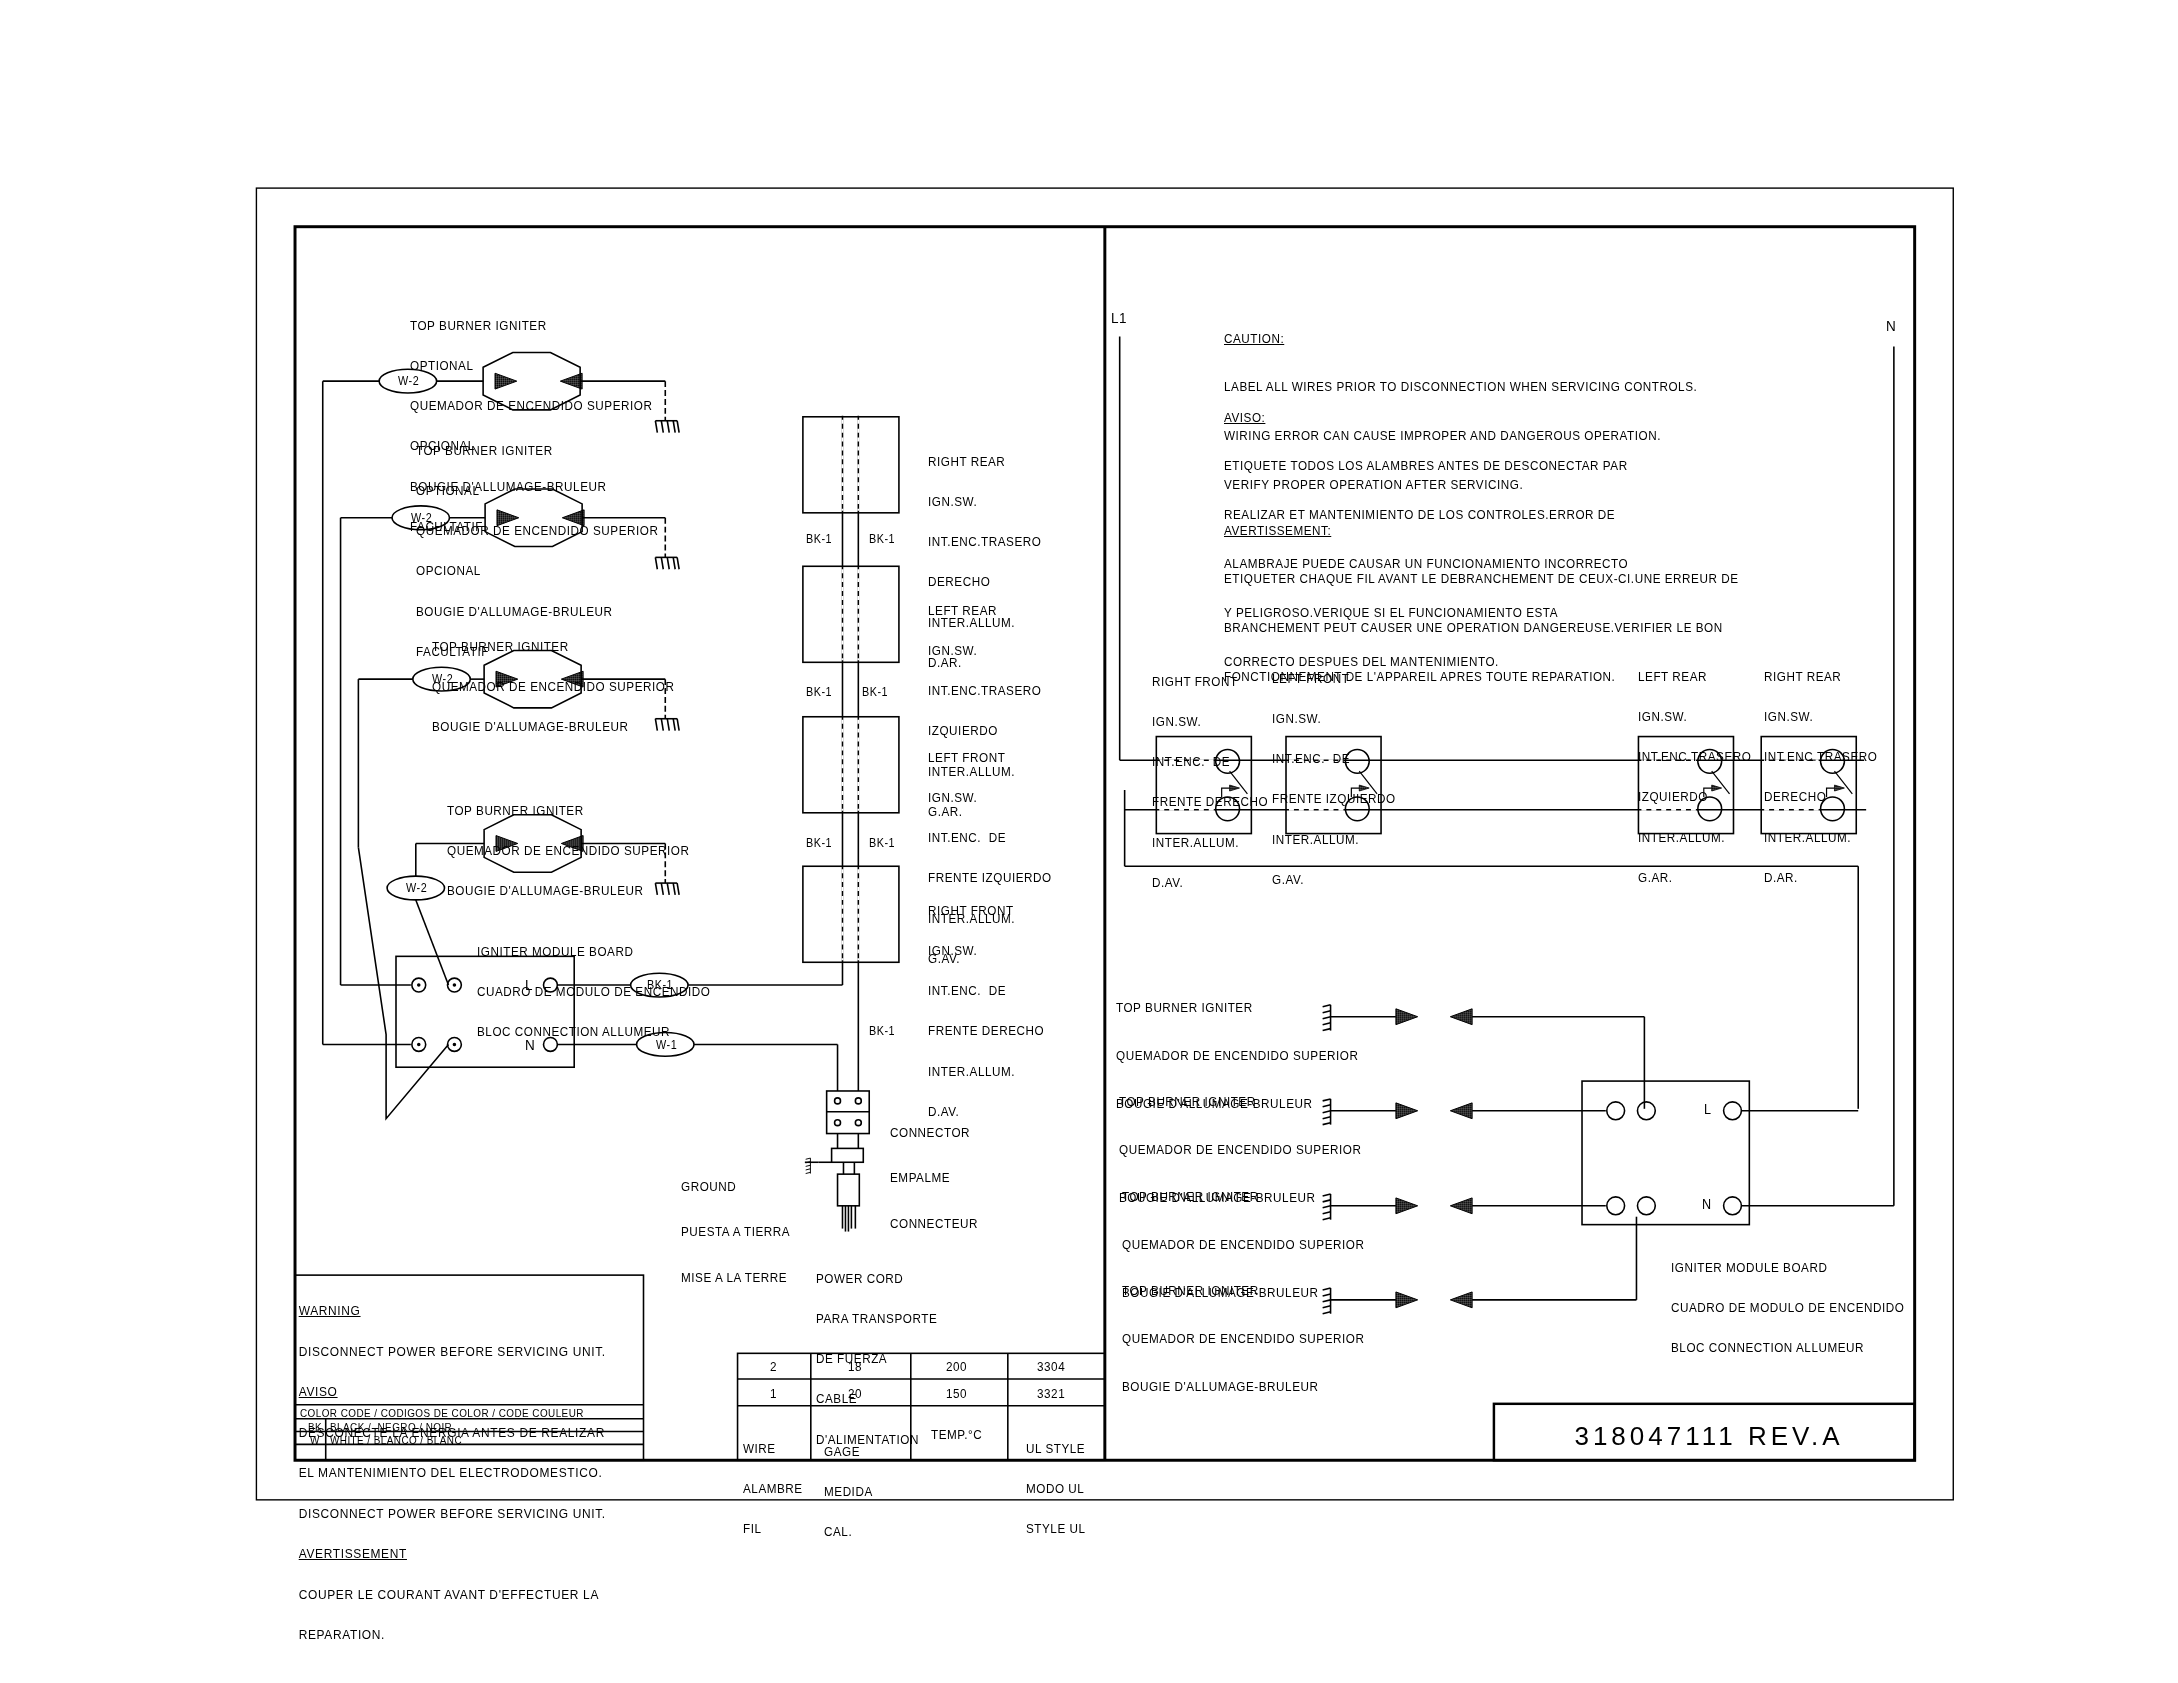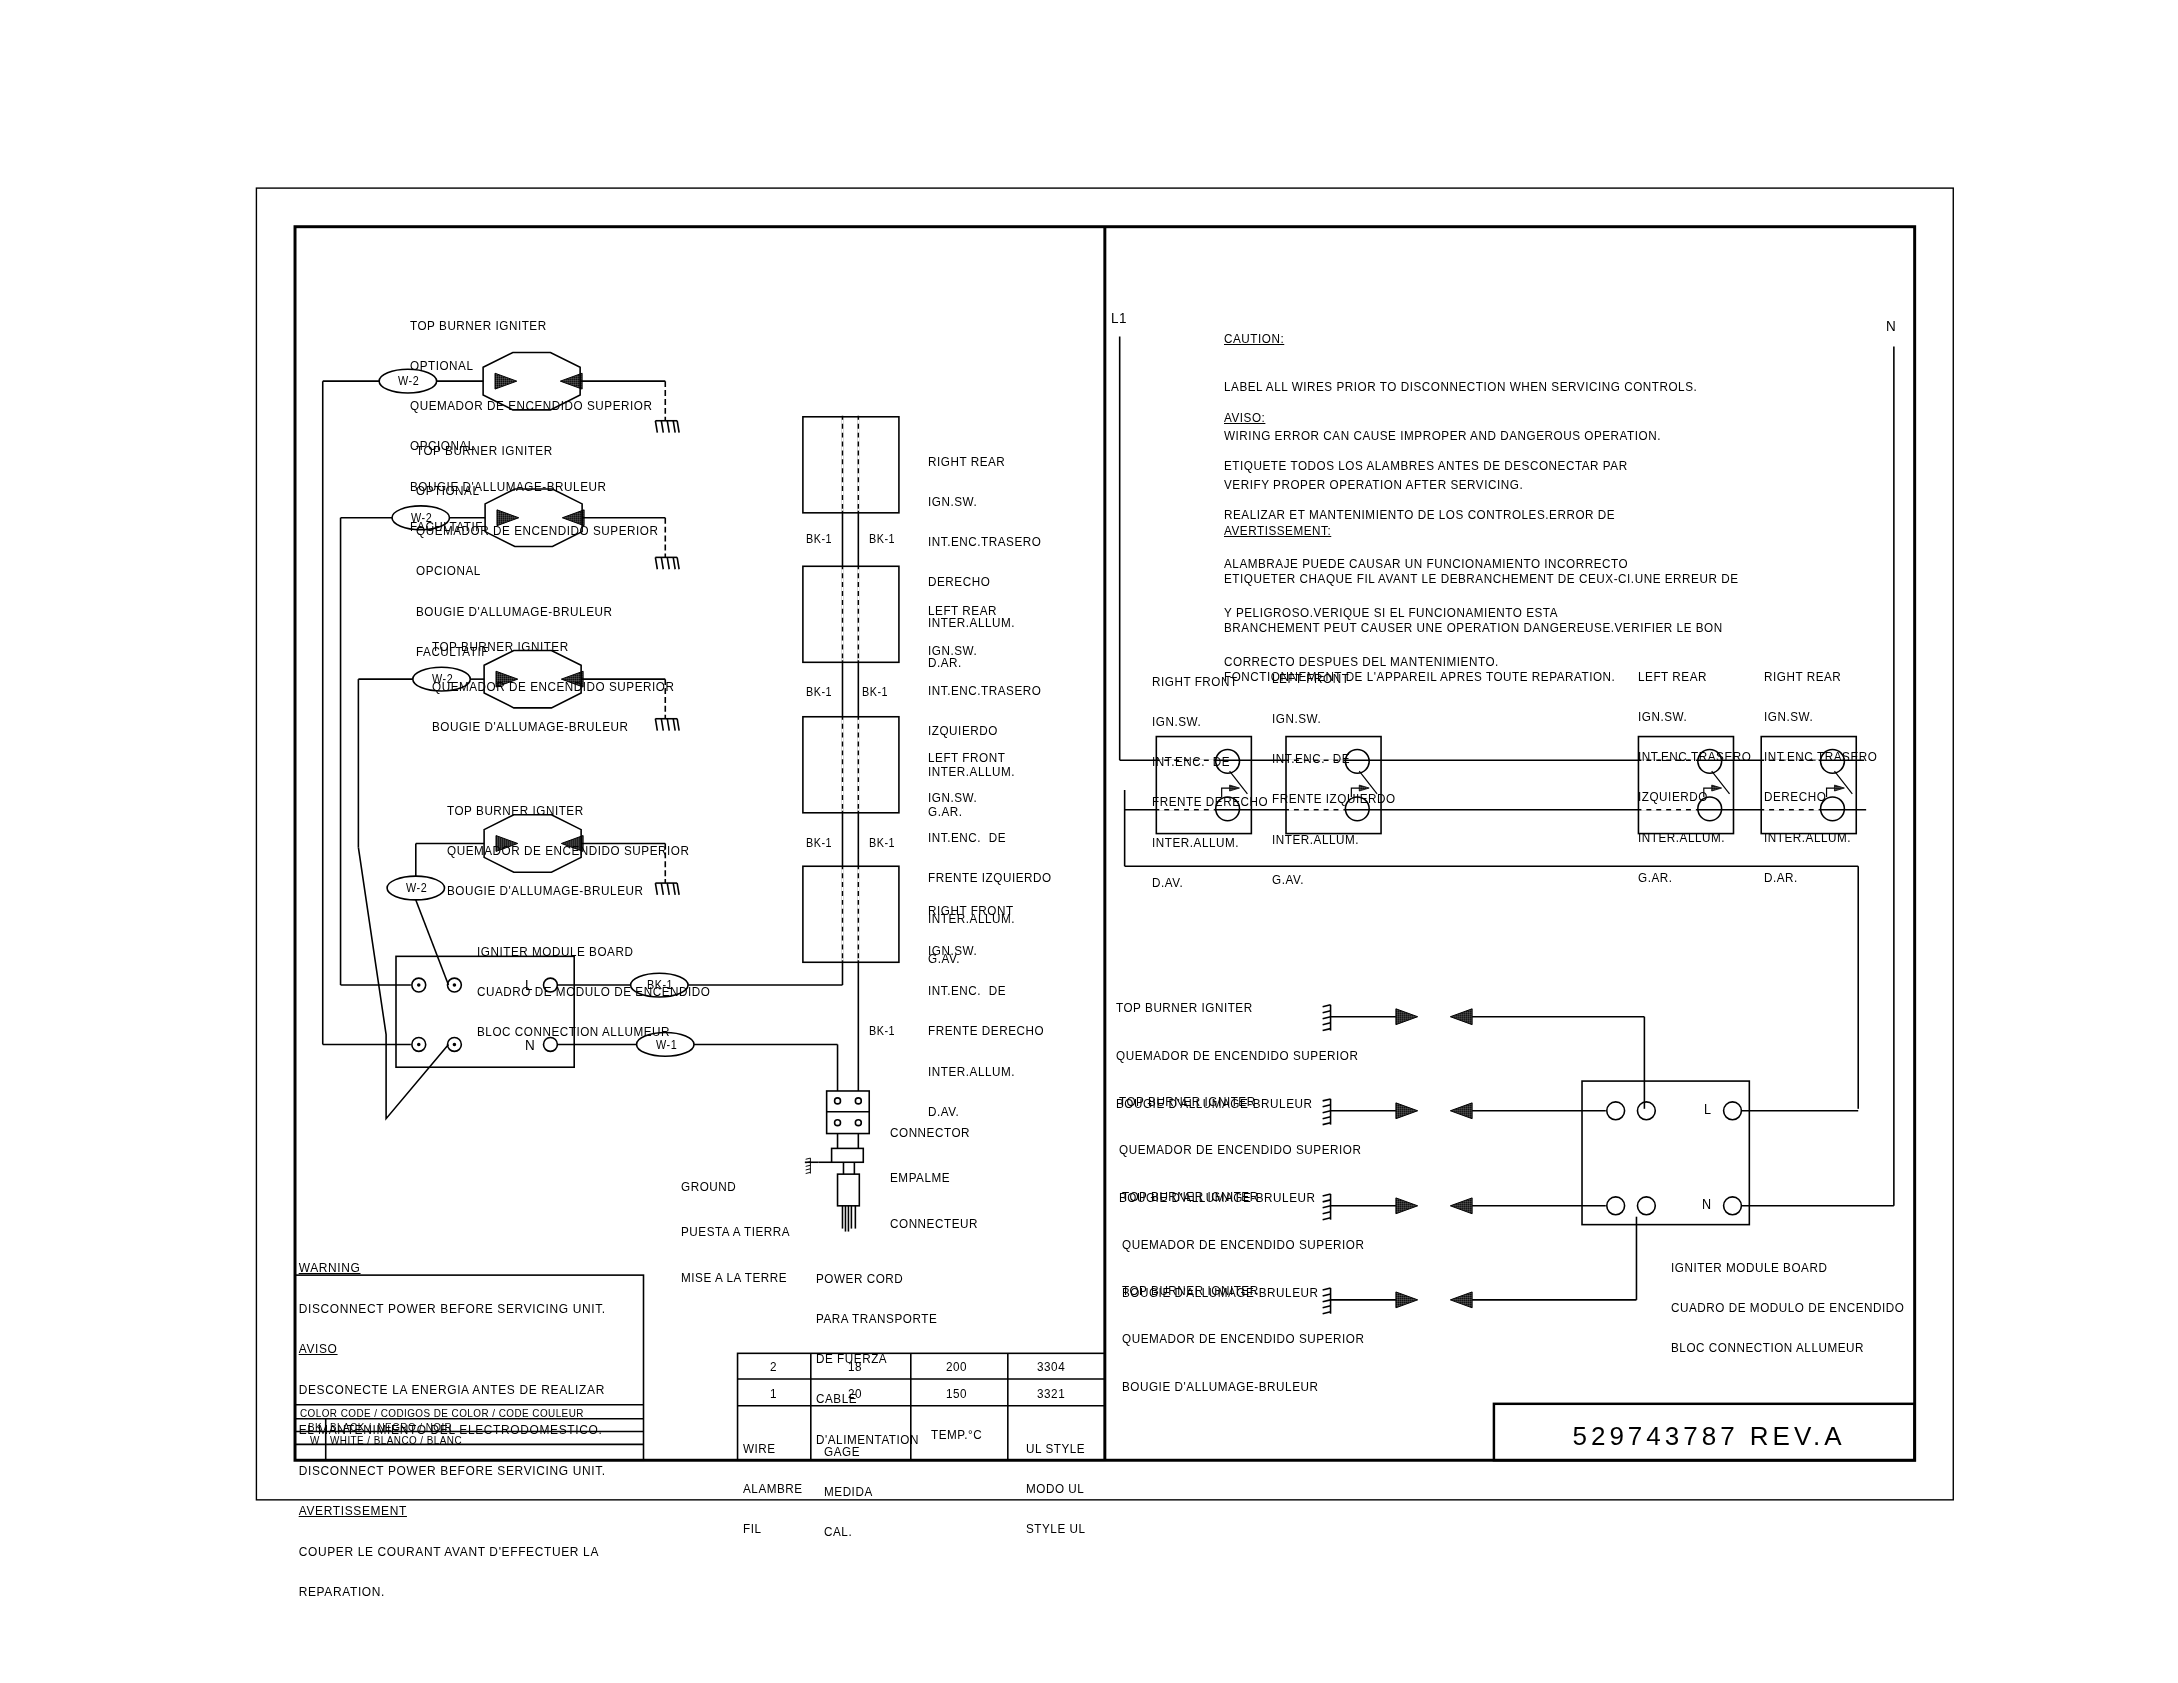--- a/index.html
+++ b/index.html
@@ -3,21 +3,21 @@
 <meta charset="utf-8">
 <style>
   html,body{margin:0;padding:0;background:#ffffff;}
   body{width:2178px;height:1683px;position:relative;overflow:hidden;font-family:"DejaVu Sans Mono","Liberation Mono",monospace;color:#000;}
   svg{position:absolute;left:0;top:0;}
   .lbl{position:absolute;font-family:"Liberation Sans","DejaVu Sans",sans-serif;font-size:13px;line-height:13.4px;letter-spacing:0.6px;white-space:pre;color:#000;transform:scaleX(0.9);transform-origin:left top;}
   .lbl .ln{display:block;}
   .u{text-decoration:underline;}
   .small{font-size:12px;line-height:13px;}
   .docnum{position:absolute;left:1501px;top:1411px;width:416px;height:51px;display:flex;align-items:center;justify-content:center;font-family:"Liberation Sans",sans-serif;font-size:26px;letter-spacing:4px;font-weight:300;}
-  .warnbox{position:absolute;left:295px;top:1232px;width:348px;}
+  .warnbox{position:absolute;left:295px;top:1275px;width:348px;}
   .warnbox .wt{font-family:"Liberation Sans",sans-serif;font-size:13px;line-height:13.5px;letter-spacing:0.7px;padding:2px 4px 0 4px;transform:scaleX(0.92);transform-origin:left top;white-space:pre;}
   .cc{font-family:"Liberation Sans",sans-serif;font-size:11px;letter-spacing:0.5px;}
 </style>
 </head>
 <body>
 
 <svg width="2178" height="1683" viewBox="0 0 2200 1700" xmlns="http://www.w3.org/2000/svg" fill="none" stroke="#000" stroke-width="1.6">
   <defs>
     <pattern id="dots" width="2" height="2" patternUnits="userSpaceOnUse">
         <rect width="1" height="1" fill="#000"></rect>
@@ -485,14 +485,14 @@
 </div>
 
 <div class="lbl" style="left:1704px;top:1103px;font-size:14px;">L</div>
 <div class="lbl" style="left:1702px;top:1198px;font-size:14px;">N</div>
 <div class="lbl" style="left:1671px;top:1234px;">
   <span class="ln">IGNITER MODULE BOARD</span>
   <span class="ln">CUADRO DE MODULO DE ENCENDIDO</span>
   <span class="ln">BLOC CONNECTION ALLUMEUR</span>
 </div>
 
-<div class="docnum">529743787 REV.A</div>
+<div class="docnum">318047111 REV.A</div>
 
 
 </body></html>

